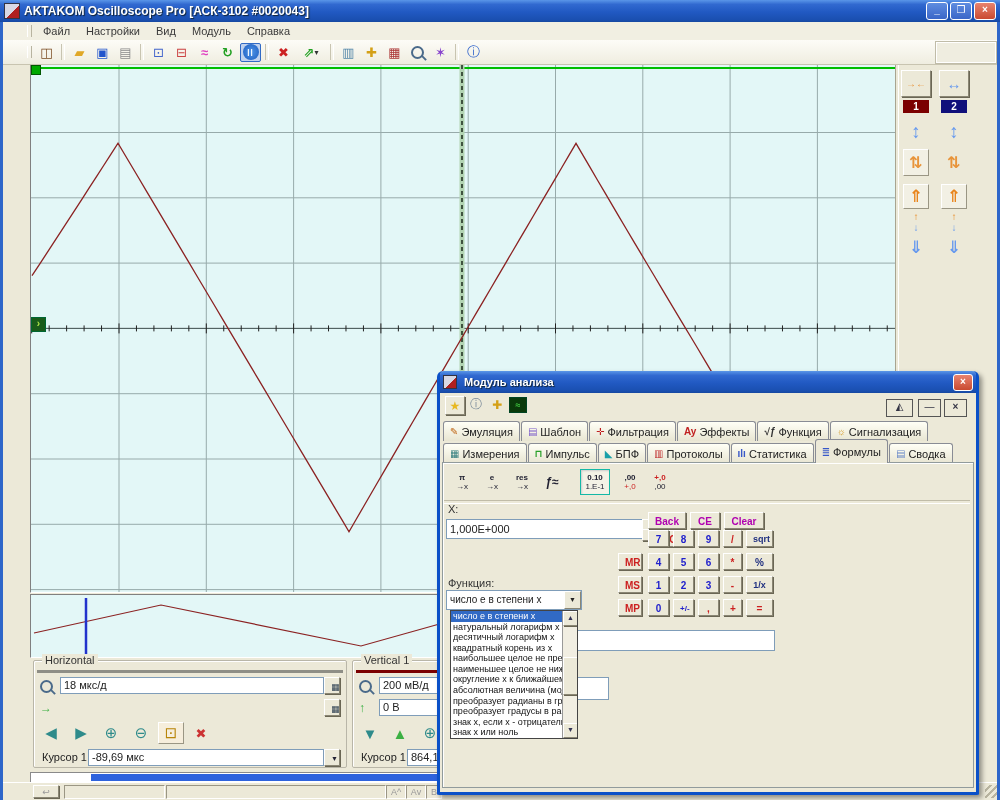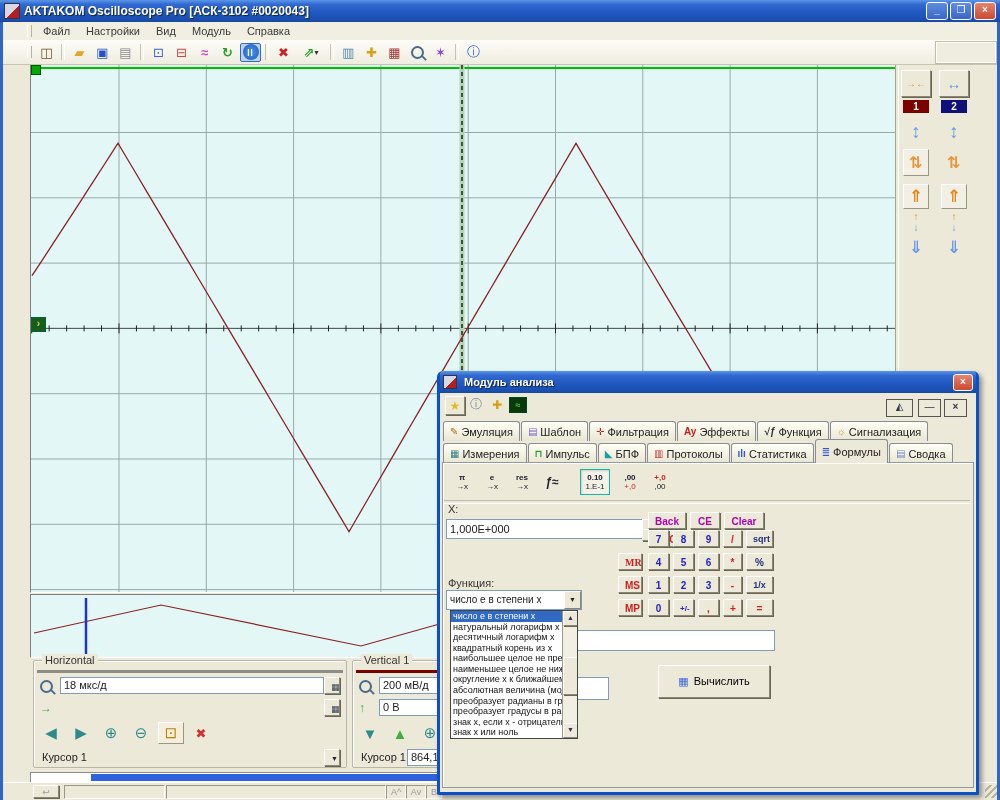--- a/index.html
+++ b/index.html
@@ -354,20 +354,21 @@
         </span>
       <span class="pico raised" style="color:#B8860B">
           <span>⊡</span>
         </span>
       <span class="pico" style="color:#CC3333;font-size:13px">
           <span>✖</span>
         </span>
     </div>
     <div class="prow" style="top:88px;">
       <span style="position:absolute;left:4px;top:2px;">Курсор 1</span>
+      <div class="fld" style="left:50px;width:228px;">-89,69 мкс</div>
       <button class="kbd btn3d droparrow" style="left:286px;height:17px;"><span>▼</span></button>
     </div>
   </div>
 
   <div class="gb" style="left:352px;top:660px;width:240px;height:106px;">
     <span class="gbl">Vertical 1</span>
     <div class="chbar" style="background: rgb(123, 0, 0);"></div>
     <div class="prow" style="top:16px;">
       <span class="pic mag" style="top:3px"></span>
       <div class="fld" style="left:22px;width:160px;">200 мВ/д</div>
@@ -527,21 +528,21 @@
       <span class="dlab" style="left:8px;top:110px;">X:</span>
       <div class="fld" style="left:6px;top:126px;width:190px;height:18px;line-height:18px;">1,000E+000</div>
       <span class="spinner btn3d" style="left:202px;top:126px;"><span>▲</span></span>
       <span class="spinner btn3d" style="left:202px;top:136px;"><span>▼</span></span>
 
       <button class="cbtn btn3d c-mag" style="left:208px;top:119px;width:38px;"><span>Back</span></button>
       <button class="cbtn btn3d c-mag" style="left:250px;top:119px;width:30px;"><span>CE</span></button>
       <button class="cbtn btn3d c-mag" style="left:284px;top:119px;width:40px;"><span>Clear</span></button>
 
       <button class="cbtn btn3d c-red" style="left:178px;top:137px;width:24px;margin-left:36px;"><span>MC</span></button>
-      <button class="cbtn btn3d c-red" style="left:178px;top:160px;width:24px;font-family:Liberation Serif, serif;"><span>MR</span></button>
+      <button class="cbtn btn3d c-red" style="left:178px;top:160px;width:24px;"><span>MR</span></button>
       <button class="cbtn btn3d c-red" style="left:178px;top:183px;width:24px;"><span>MS</span></button>
       <button class="cbtn btn3d c-red" style="left:178px;top:206px;width:24px;"><span>MP</span></button>
 
       <button class="cbtn btn3d c-blue" style="left:208px;top:137px;width:21px;"><span>7</span></button>
       <button class="cbtn btn3d c-blue" style="left:233px;top:137px;width:21px;"><span>8</span></button>
       <button class="cbtn btn3d c-blue" style="left:258px;top:137px;width:21px;"><span>9</span></button>
       <button class="cbtn btn3d c-red" style="left:283px;top:137px;width:19px;"><span>/</span></button>
       <button class="cbtn btn3d c-dark" style="left:306px;top:137px;width:27px;font-size:9px;"><span>sqrt</span></button>
 
       <button class="cbtn btn3d c-blue" style="left:208px;top:160px;width:21px;"><span>4</span></button>
@@ -584,18 +585,15 @@
         </ul>
         <div class="lsb">
           <span class="sbtn3 btn3d" style="top:0;"><span>▲</span></span>
           <span class="btn3d" style="position:absolute;left:0;top:46px;width:13px;height:36px;"></span>
           <span class="sbtn3 btn3d" style="bottom:0;"><span>▼</span></span>
         </div>
       </div>
 
       <div class="fld" style="left:133px;top:237px;width:194px;height:19px;z-index:1;"></div>
       <div class="fld" style="left:83px;top:284px;width:78px;height:21px;z-index:1;"></div>
-      <button class="btn3d" style="position:absolute;left:218px;top:272px;width:112px;height:33px;font-size:11px;">
-        <i style="font-style:normal;color:#4169E1;margin-right:5px;">▦</i><span>Вычислить</span>
-      </button>
     </div>
   </div>
 </div>
 
 </body></html>

